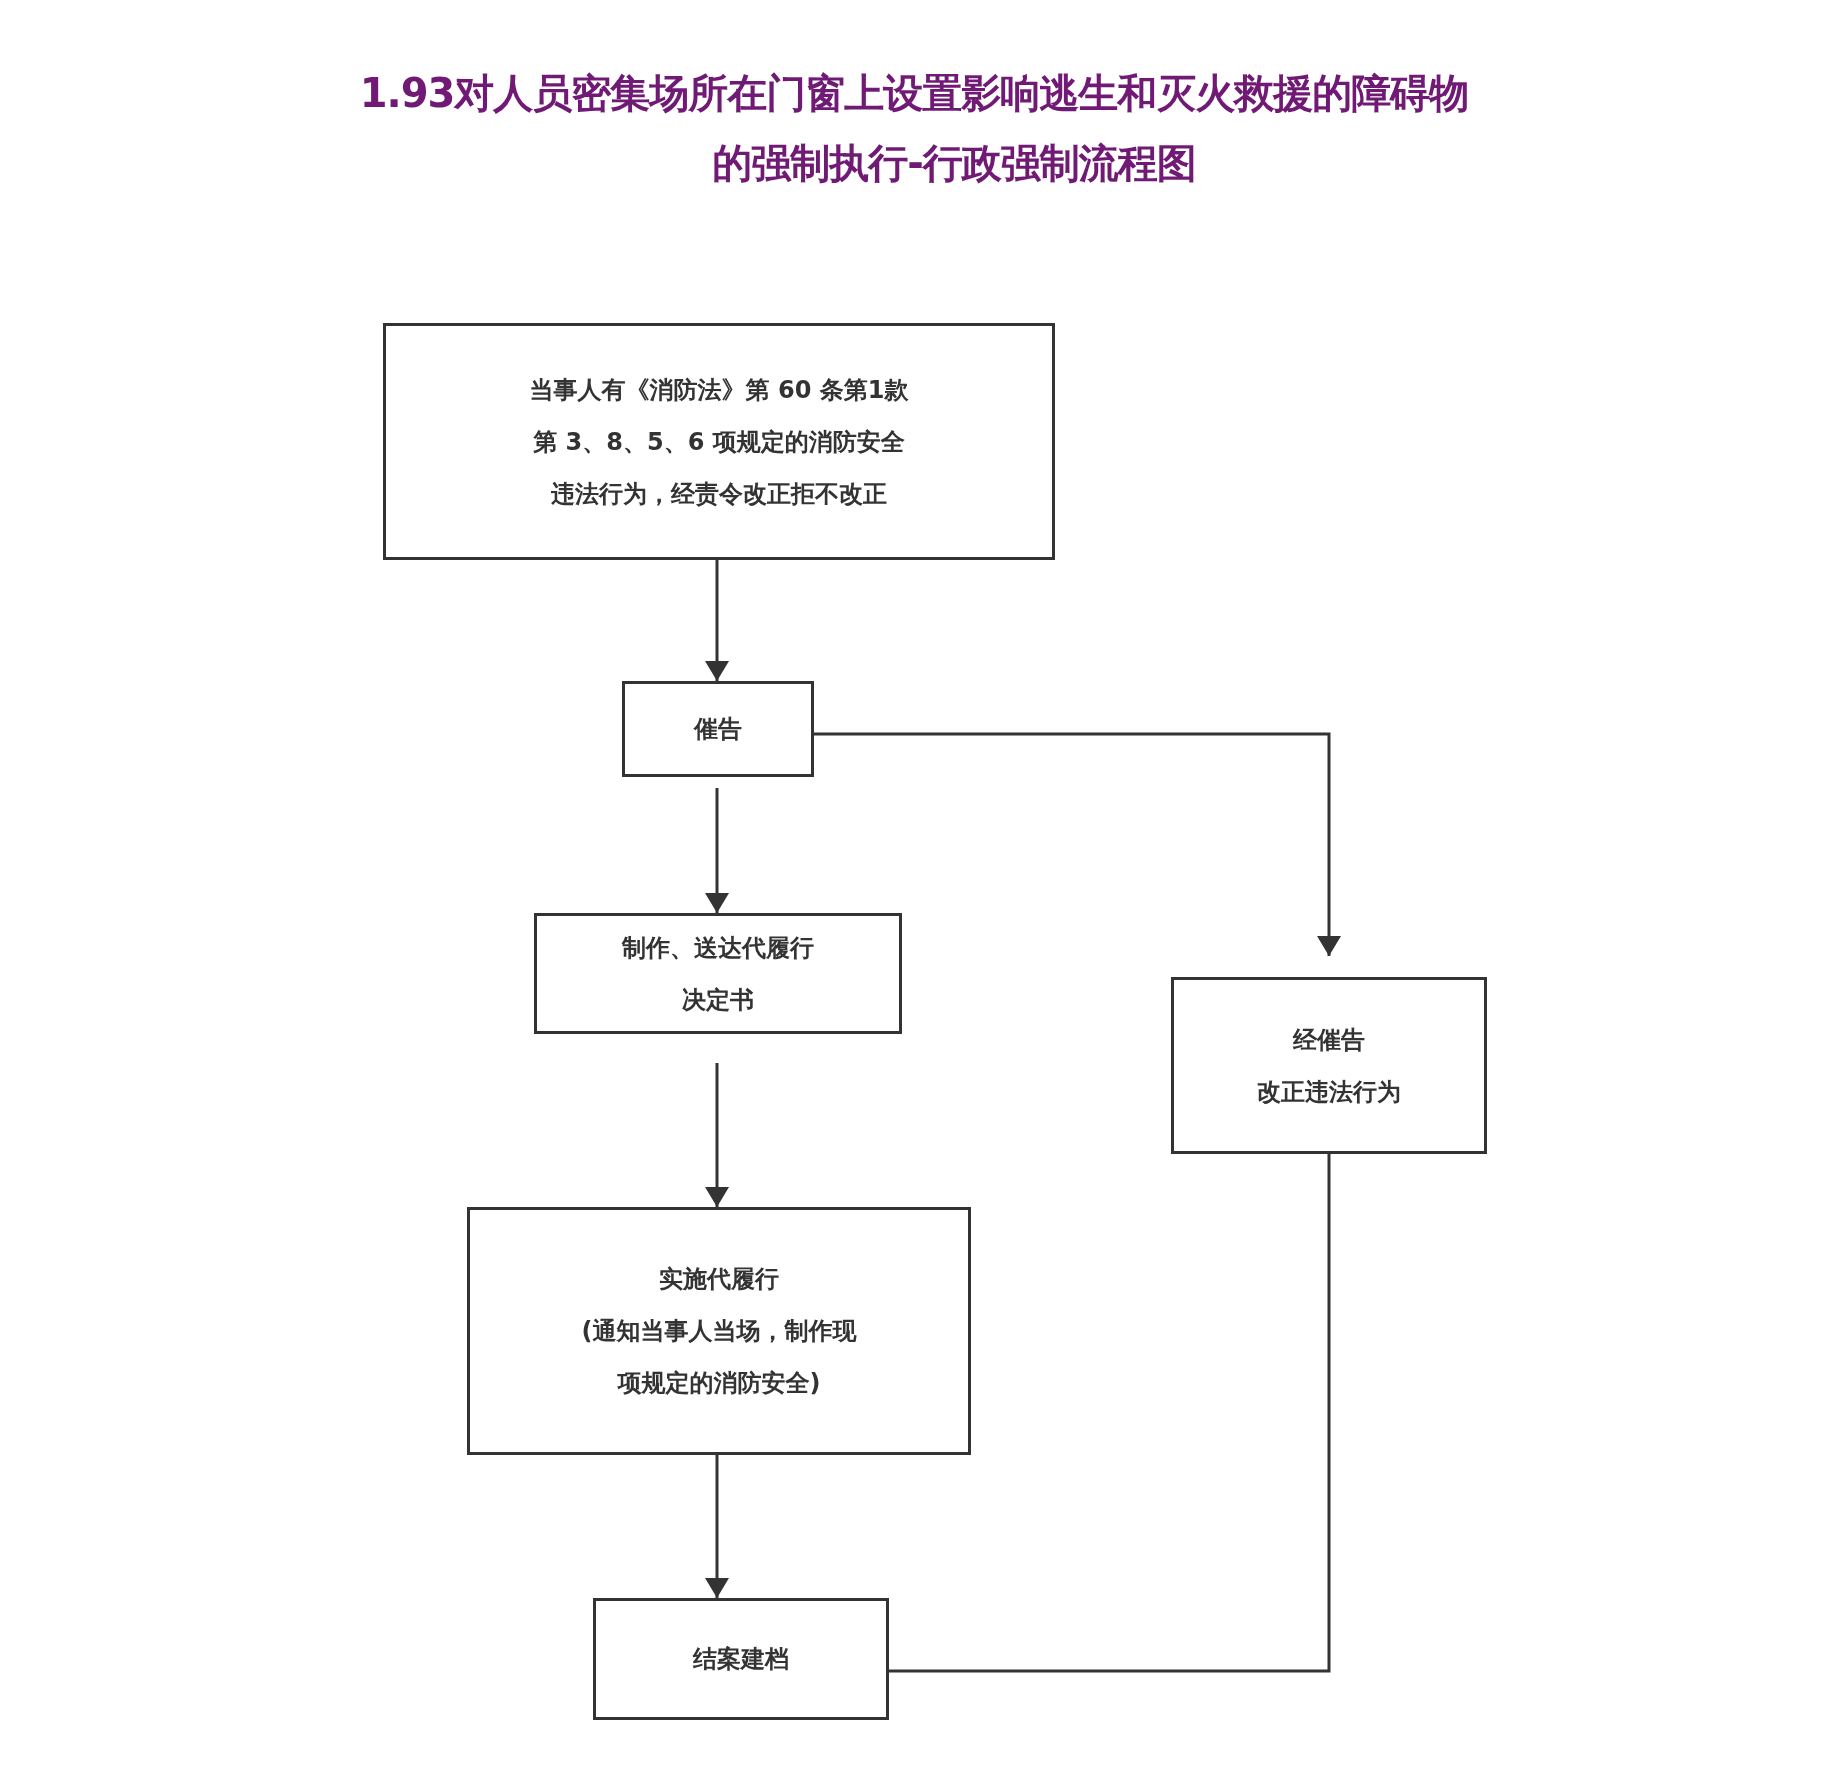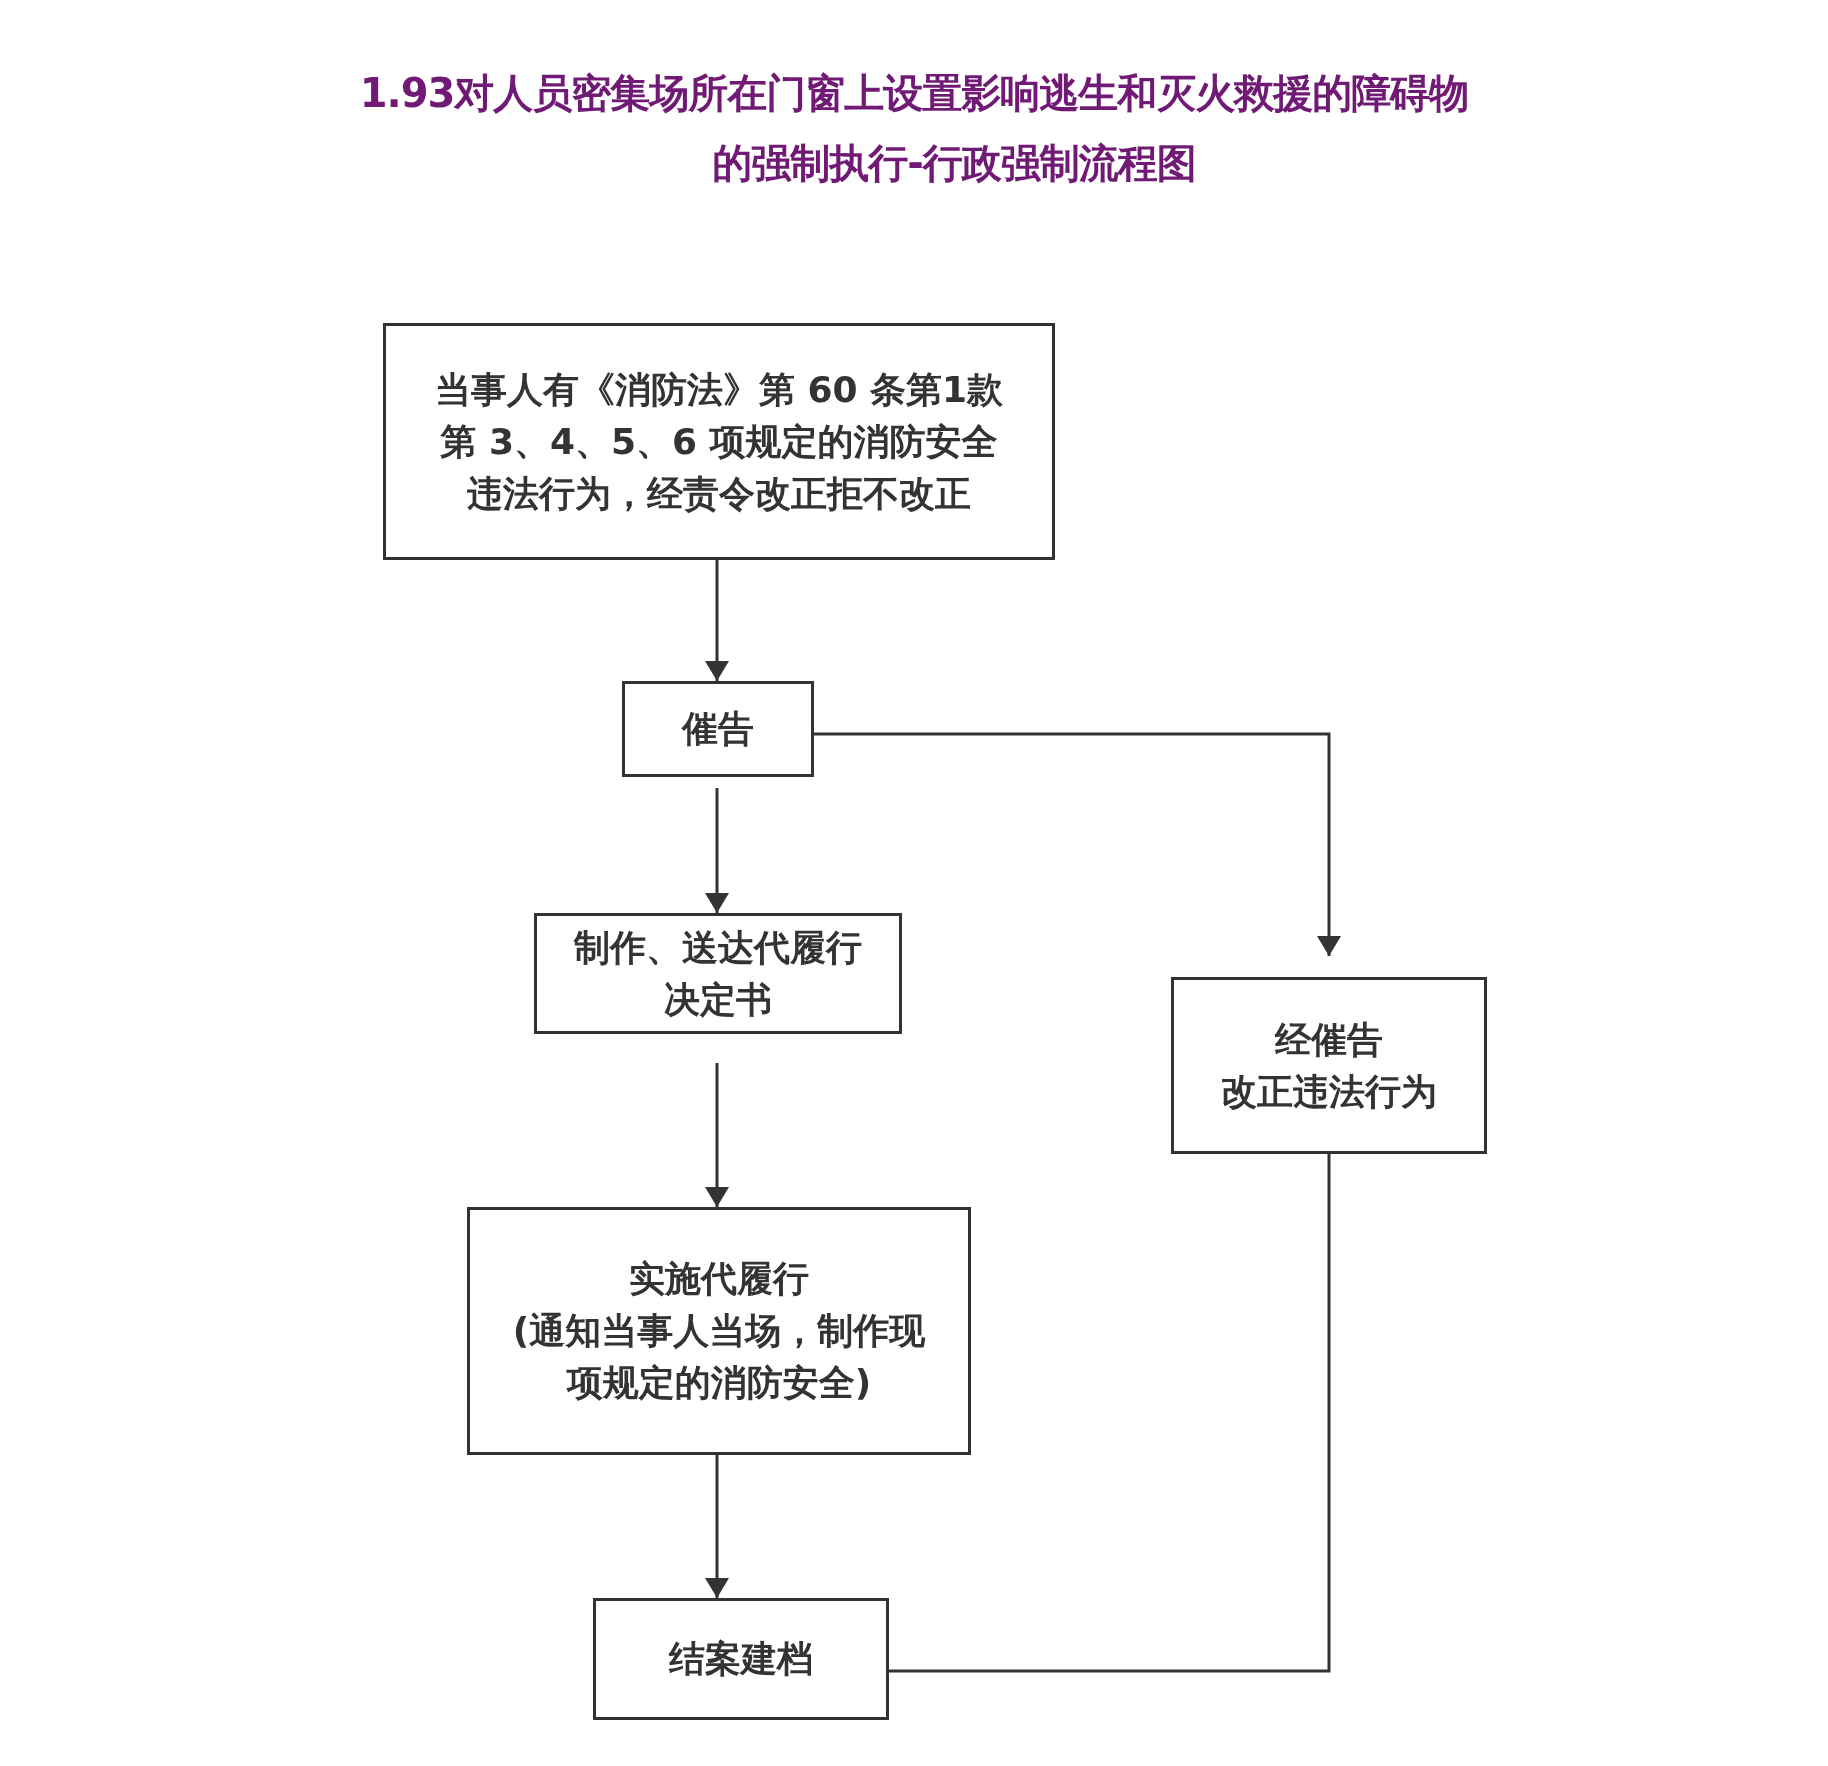--- a/index.html
+++ b/index.html
@@ -5,21 +5,21 @@
   html, body { margin:0; padding:0; background:#ffffff; }
   body { width:1828px; height:1766px; position:relative; overflow:hidden;
          font-family:"DejaVu Sans", "Liberation Sans", sans-serif; color:#333333; }
   .title { position:absolute; left:0; width:1828px; text-align:center;
            font-size:40px; font-weight:bold; color:#701a75; line-height:70px; letter-spacing:-1px; }
   #title1 { top:58px; }
   #title2 { top:128px;padding-left:40px; }
   svg.lines { position:absolute; left:0; top:0; }
   .box { position:absolute; box-sizing:border-box; border:3px solid #333333; background:#ffffff;
          display:flex; flex-direction:column; align-items:center; justify-content:center;
-         font-weight:bold; font-size:36px; line-height:52px; color:#333333; text-align:center; }
+         font-weight:bold; font-size:24px; line-height:52px; color:#333333; text-align:center; }
   .box span { display:block; white-space:nowrap; }
 </style>
 </head>
 <body>
 
 <div class="title" id="title1">1.93对人员密集场所在门窗上设置影响逃生和灭火救援的障碍物</div>
 <div class="title" id="title2">的强制执行-行政强制流程图</div>
 
 <svg class="lines" width="1828" height="1766">
   <defs>
@@ -39,21 +39,21 @@
 
   <line x1="717" y1="1063" x2="717" y2="1207" stroke="#333333" stroke-width="3" marker-end="url(#arrowBig)"></line>
 
   <line x1="717" y1="1454" x2="717" y2="1598" stroke="#333333" stroke-width="3" marker-end="url(#arrowBig)"></line>
 
   <polyline points="1329,1132 1329,1671 844,1671" fill="none" stroke="#333333" stroke-width="3" marker-end="url(#arrowBig)"></polyline>
 </svg>
 
 <div class="box" style="left:383px; top:323px; width:672px; height:237px;">
   <span>当事人有《消防法》第 60 条第1款</span>
-  <span>第 3、4、5、6 项规定的消防安全</span>
+  <span>第 3、8、5、6 项规定的消防安全</span>
   <span>违法行为，经责令改正拒不改正</span>
 </div>
 
 <div class="box" style="left:622px; top:681px; width:192px; height:96px;">
   <span>催告</span>
 </div>
 
 <div class="box" style="left:534px; top:913px; width:368px; height:121px;">
   <span>制作、送达代履行</span>
   <span>决定书</span>

